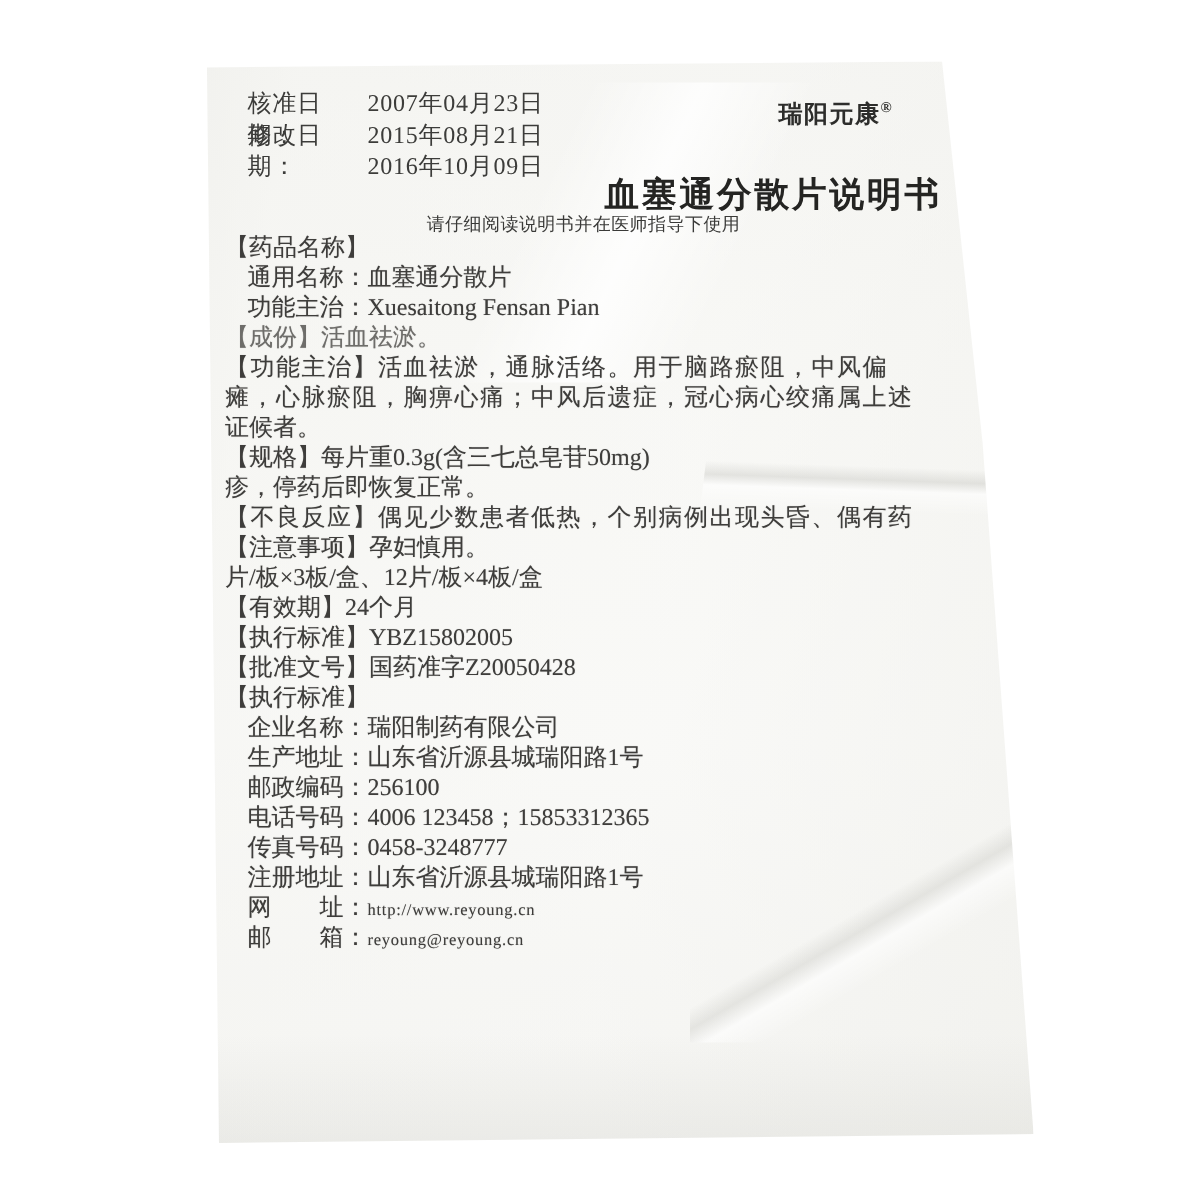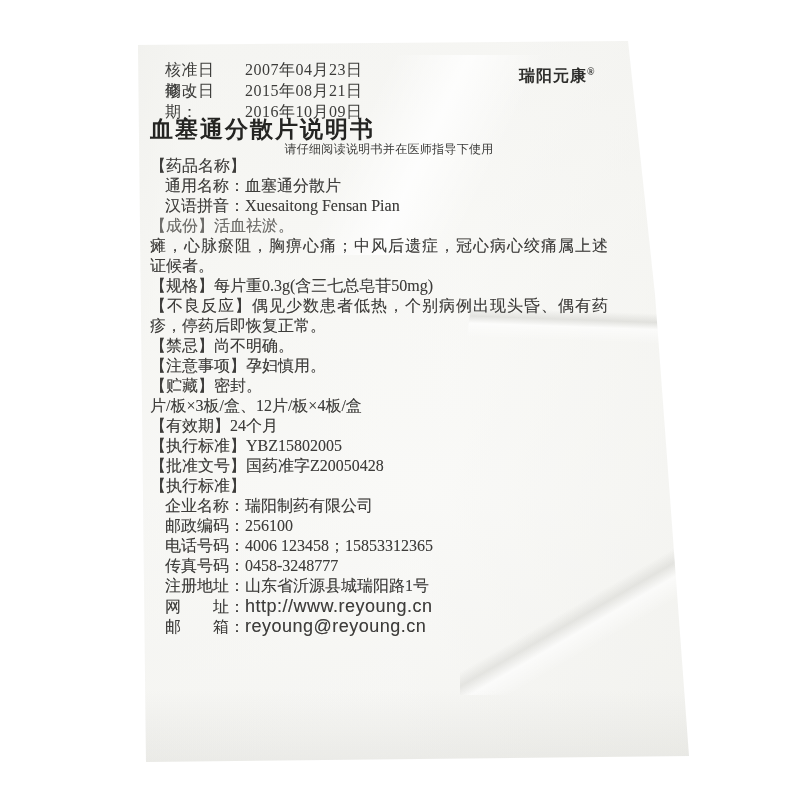--- a/index.html
+++ b/index.html
@@ -30,33 +30,33 @@
 
   
   .date-block{position:absolute;left:165px;top:59px;}
   .date-row{display:flex;height:21px;line-height:21px;font-size:16px;color:#3c3c3a;letter-spacing:0.5px;}
   .date-label{display:inline-block;width:80px;}
 
   .logo{position:absolute;left:519px;top:66px;font-size:16px;font-weight:bold;
         color:#2d2d2b;letter-spacing:1px;white-space:nowrap;}
   .logo sup{font-size:10px;vertical-align:super;letter-spacing:0;}
 
-  .title{position:absolute;left:150px;top:114px;width:478px;text-align:left;
+  .title{position:absolute;left:150px;top:114px;width:478px;text-align:right;
          font-size:23px;font-weight:bold;color:#242422;letter-spacing:2px;white-space:nowrap;}
   .subtitle{position:absolute;left:150px;top:141px;width:478px;text-align:center;
             font-size:12px;color:#3a3a38;letter-spacing:0.3px;white-space:nowrap;}
 
   .leaflet-body{position:absolute;left:150px;top:156px;width:482px;}
   .line{height:20px;line-height:20px;font-size:16px;color:#3e3d3b;white-space:nowrap;
         text-shadow:0 0 0.6px rgba(80,80,78,0.45);}
   .line.indent{padding-left:15px;}
   .line.full{letter-spacing:1px;}
   .line.faded{color:#6e6d6a;}
-  .line .latin{font-family:Liberation Sans, sans-serif;
-               font-size:18px;letter-spacing:0.5px;}
+  .line .latin{font-family:Liberation Serif, serif;
+               font-size:11px;letter-spacing:0.5px;}
 </style>
 </head>
 <body>
 
 <div class="stage">
   <div class="paper">
     <div class="crease c1"></div>
     <div class="crease c2"></div>
     <div class="crease c3"></div>
     <div class="crease c4"></div>
@@ -79,36 +79,36 @@
     <div class="logo">
       <span>瑞阳元康</span><sup>®</sup>
     </div>
 
     <div class="title">血塞通分散片说明书</div>
     <div class="subtitle">请仔细阅读说明书并在医师指导下使用</div>
 
     <div class="leaflet-body">
         <div class="line">【药品名称】</div>
         <div class="line indent">通用名称：血塞通分散片</div>
-        <div class="line indent">汉语拼音：Xuesaitong Fensan Pian</div>
+        <div class="line indent">功能主治：Xuesaitong Fensan Pian</div>
         <div class="line faded">【成份】活血祛淤。</div>
+        <div class="line full">【功能主治】活血祛淤，通脉活络。用于脑路瘀阻，中风偏</div>
         <div class="line full">瘫，心脉瘀阻，胸痹心痛；中风后遗症，冠心病心绞痛属上述</div>
         <div class="line">证候者。</div>
         <div class="line">【规格】每片重0.3g(含三七总皂苷50mg)</div>
+        <div class="line">疹，停药后即恢复正常。</div>
         <div class="line full">【不良反应】偶见少数患者低热，个别病例出现头昏、偶有药</div>
-        <div class="line">疹，停药后即恢复正常。</div>
-        <div class="line">【禁忌】尚不明确。</div>
         <div class="line">【注意事项】孕妇慎用。</div>
-        <div class="line">【贮藏】密封。</div>
         <div class="line">片/板×3板/盒、12片/板×4板/盒</div>
         <div class="line">【有效期】24个月</div>
         <div class="line">【执行标准】YBZ15802005</div>
         <div class="line">【批准文号】国药准字Z20050428</div>
         <div class="line">【执行标准】</div>
         <div class="line indent">企业名称：瑞阳制药有限公司</div>
+        <div class="line indent">生产地址：山东省沂源县城瑞阳路1号</div>
         <div class="line indent">邮政编码：256100</div>
         <div class="line indent">电话号码：4006 123458；15853312365</div>
         <div class="line indent">传真号码：0458-3248777</div>
         <div class="line indent">注册地址：山东省沂源县城瑞阳路1号</div>
         <div class="line indent"><span>网　　址：</span><span class="latin">http://www.reyoung.cn</span></div>
         <div class="line indent"><span>邮　　箱：</span><span class="latin">reyoung@reyoung.cn</span></div>
       </div>
   </div>
 </div>
 

